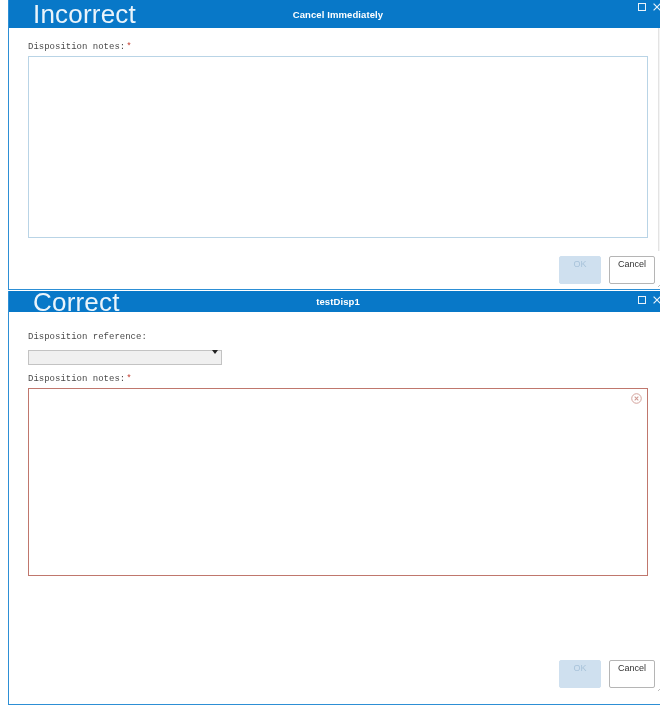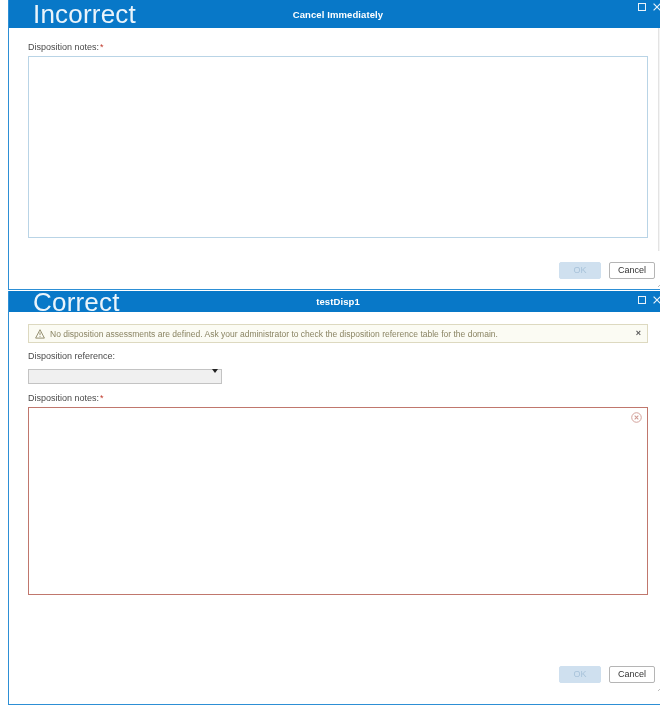--- a/index.html
+++ b/index.html
@@ -82,20 +82,21 @@
     padding: 0;
   }
 
   .field-label {
     font-size: 9px;
     color: #4a4a4a;
     margin: 0 0 3px 0;
     padding: 0;
     line-height: 11px;
     white-space: nowrap;
+    font-family: Liberation Mono, monospace;
   }
   .req-star {
     color: #c0392b;
     font-size: 9px;
     padding-left: 1px;
   }
 
   .notes-area {
     width: 100%;
     background: #ffffff;
@@ -138,21 +139,21 @@
     height: 38px;
     background: #ffffff;
     display: flex;
     align-items: center;
     justify-content: flex-end;
     padding-right: 12px;
     gap: 8px;
   }
   .btn {
     min-width: 42px;
-    height: 17px;
+    height: 28px;
     font-size: 9px;
     font-family: "Liberation Sans", sans-serif;
     line-height: 15px;
     text-align: center;
     border-radius: 2px;
     padding: 0 8px;
     cursor: pointer;
     background: #ffffff;
     border: 1px solid #b5b5b5;
     color: #333333;
@@ -302,29 +303,20 @@
         <span class="win-btn" title="close">
           <svg width="8" height="8" viewBox="0 0 8 8">
               <path d="M0.6 0.6 L7.4 7.4 M7.4 0.6 L0.6 7.4" stroke="#eaf3fa" stroke-width="1.2" fill="none"></path>
             </svg>
         </span>
       </span>
     </div>
 
     <div class="dlg-body" style="height:343px; padding:12px 19px 0 19px;">
 
-      <div class="warn-bar">
-        <svg class="warn-icon" width="10" height="10" viewBox="0 0 10 10">
-          <path d="M5 0.7 L9.4 9.1 L0.6 9.1 Z" fill="none" stroke="#8a8463" stroke-width="0.9"></path>
-          <path d="M5 3.4 L5 6.2" stroke="#8a8463" stroke-width="0.9"></path>
-          <circle cx="5" cy="7.5" r="0.5" fill="#8a8463"></circle>
-        </svg>
-        <span class="warn-text">No disposition assessments are defined. Ask your administrator to check the disposition reference table for the domain.</span>
-        <span class="warn-close">×</span>
-      </div>
 
       <div class="field-label" style="margin-top:8px;">
         <span>Disposition reference:</span>
       </div>
       <div class="sel-wrap">
         <input class="sel-box" readonly="" value="" style="">
         <span class="sel-arrow"></span>
       </div>
 
       <div class="field-label" style="margin-top:13px;">

